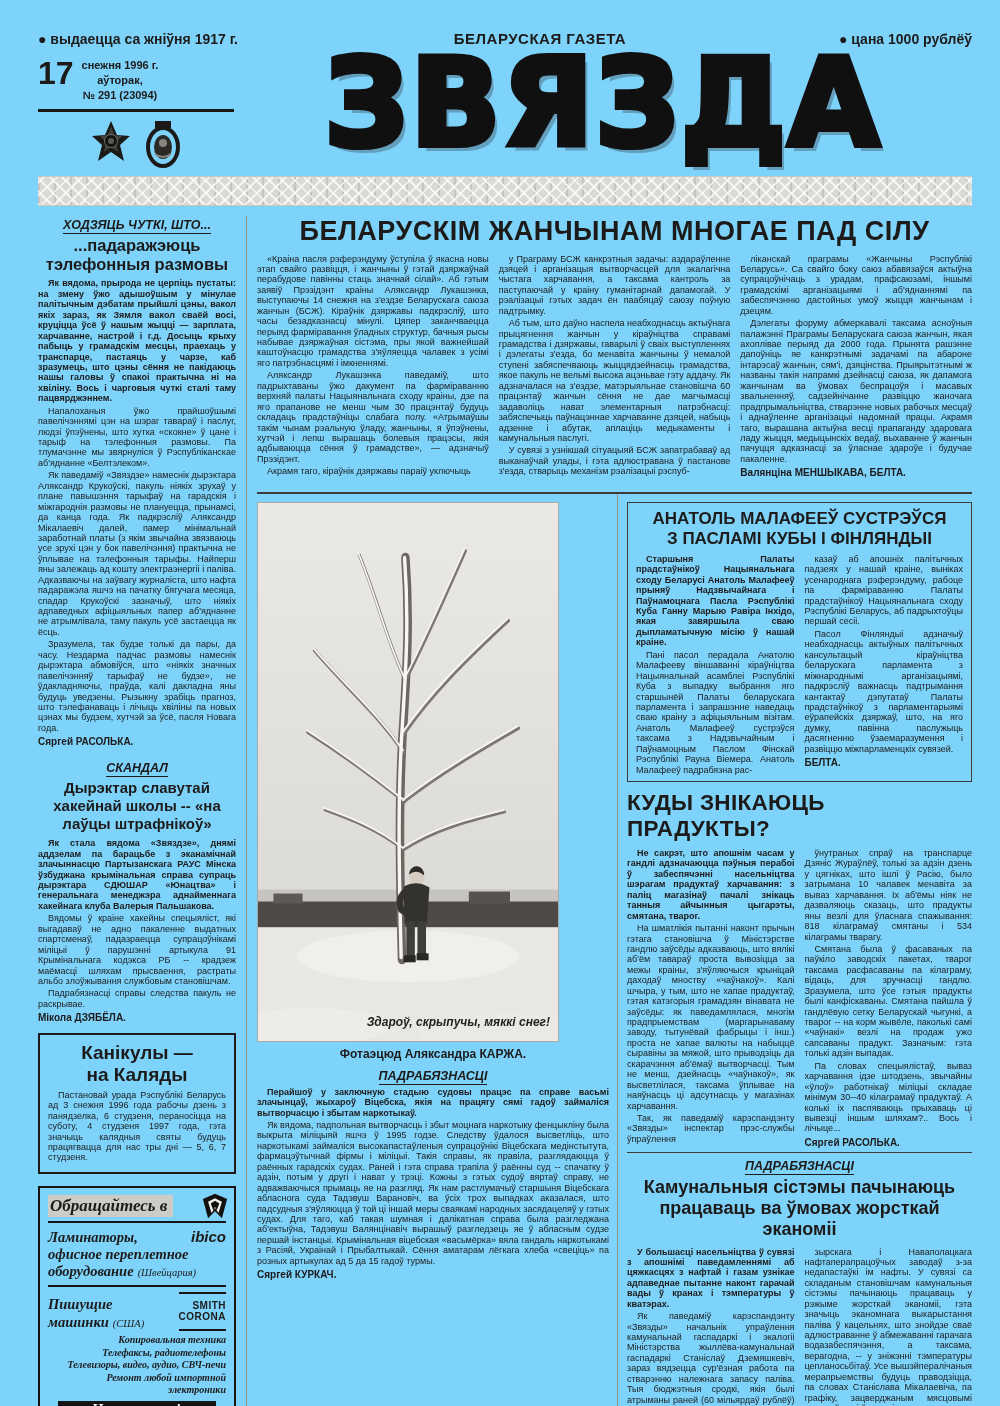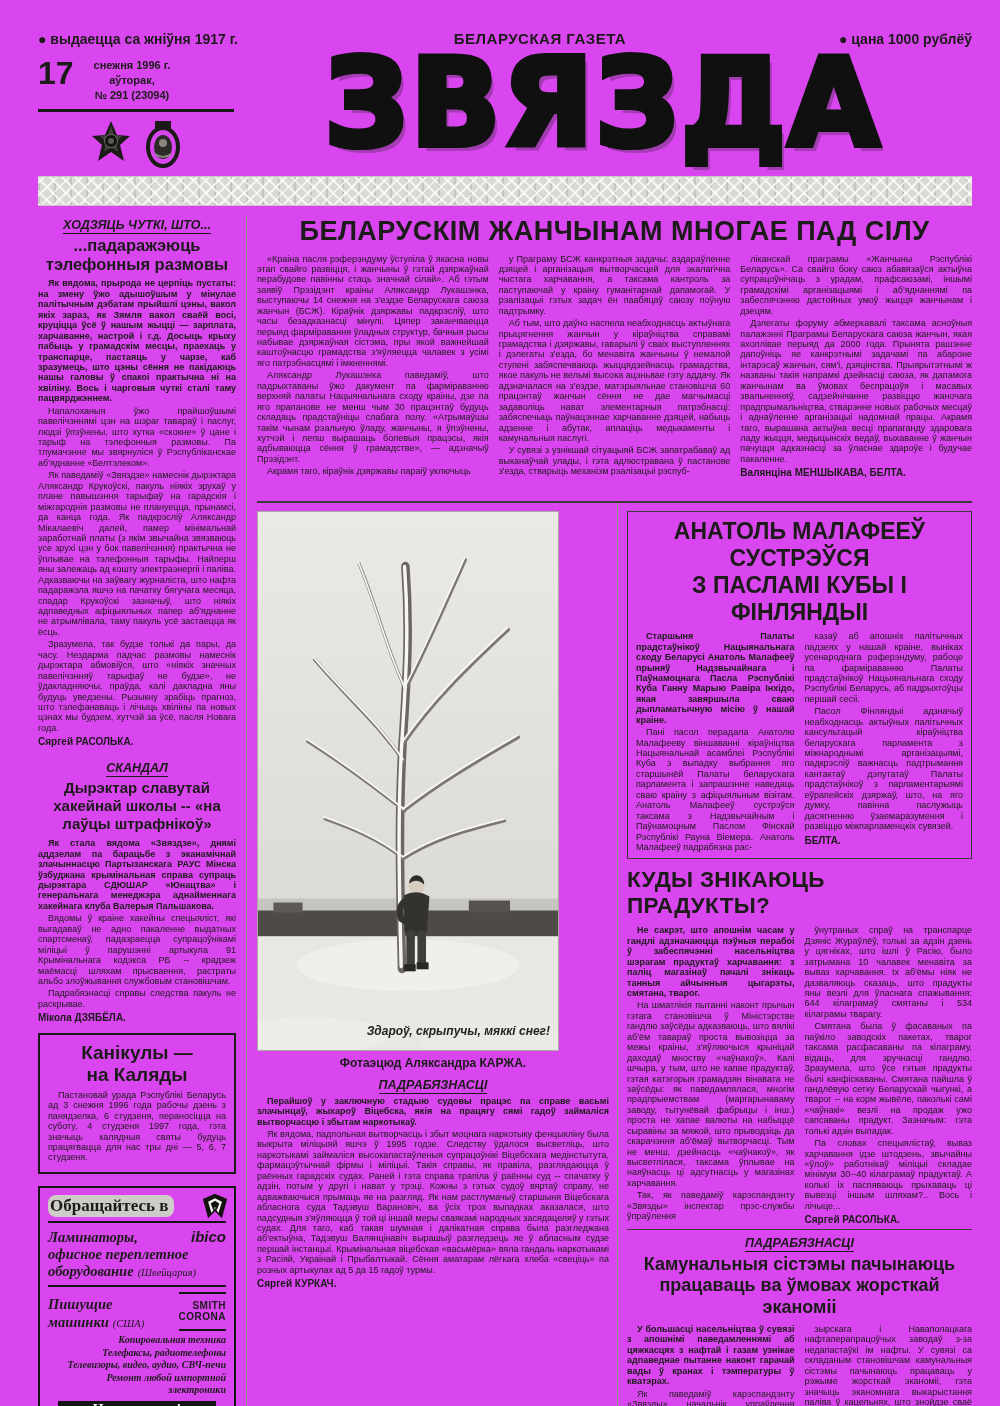--- a/index.html
+++ b/index.html
@@ -5,35 +5,35 @@
   html,body{margin:0;padding:0;}
   body{
     width:1000px;height:1406px;
     background:#e9e7e3;
     font-family:"Liberation Sans","DejaVu Sans",sans-serif;
     color:#1c1b19;
     overflow:hidden;
   }
   .page{
     width:1000px;height:1406px;
-    background:#d946ef;
+    background:#7dd3fc;
     box-sizing:border-box;
     padding:30px 28px 10px 38px;
     position:relative;
     overflow:hidden;
   }
   
   .topbar{display:flex;align-items:baseline;font-weight:bold;font-size:14px;margin-bottom:8px;}
   .topbar .tb-left{width:330px;}
   .topbar .tb-center{flex:1;text-align:center;font-size:15px;letter-spacing:.5px;}
   .topbar .tb-right{width:260px;text-align:right;}
   
   .mastrow{display:flex;align-items:flex-start;}
   .datebox{width:196px;flex:none;}
-  .daterow{display:flex;align-items:flex-start;gap:20px;}
+  .daterow{display:flex;align-items:flex-start;gap:8px;}
   .bigday{font-size:32px;font-weight:bold;line-height:1;padding-top:2px;}
   .datelines{font-size:11px;font-weight:bold;text-align:center;line-height:1.35;padding-top:3px;}
   .daterule{border-bottom:3px solid #171717;margin:6px 0 8px 0;}
   .medals{display:flex;gap:14px;justify-content:center;align-items:center;}
   .logo{
     flex:1;text-align:center;
     font-family:"DejaVu Sans",sans-serif;
     font-weight:bold;
     font-size:118px;line-height:.92;
     letter-spacing:2px;
@@ -66,45 +66,45 @@
   .cols{display:flex;gap:10px;}
   .col{flex:1;min-width:0;}
   
   .lc-title{font-weight:bold;font-size:16.5px;text-align:center;line-height:1.15;margin:2px 0 5px 0;}
   .lc-title2{font-weight:bold;font-size:15px;text-align:center;line-height:1.2;margin:2px 0 5px 0;}
   .sect-gap{height:12px;}
   .holbox{border:2px solid #1c1b19;padding:7px 8px;margin:10px 0 12px 0;}
   .holtitle{font-weight:bold;font-size:19px;text-align:center;line-height:1.12;margin-bottom:5px;}
   
   .adbox{border:2px solid #141414;padding:7px 8px 6px 8px;position:relative;font-family:"Liberation Serif","DejaVu Serif",serif;}
-  .adheader{font-weight:bold;font-size:17px;background:#ceccc6;display:inline-block;padding:1px 6px 1px 2px;border-radius:8px;}
+  .adheader{font-style:italic;font-weight:bold;font-size:17px;background:#ceccc6;display:inline-block;padding:1px 6px 1px 2px;}
   .adrule{border-bottom:2px solid #141414;margin:4px 0 5px 0;}
   .adlogo{position:absolute;top:5px;right:6px;}
   .adline{display:flex;justify-content:space-between;align-items:baseline;}
   .aditem{font-style:italic;font-weight:bold;font-size:14.5px;line-height:1.15;}
   .adnote{font-style:italic;font-size:10.5px;}
   .ibico{font-weight:bold;font-style:italic;font-size:15px;font-family:"Liberation Sans",sans-serif;}
   .smith{font-weight:bold;font-size:10px;line-height:1.05;text-align:right;font-family:"Liberation Sans",sans-serif;letter-spacing:.5px;border-top:2px solid #141414;border-bottom:2px solid #141414;padding:7px 0;}
   .adservices{font-style:italic;font-weight:bold;font-size:10px;text-align:right;line-height:1.25;margin-top:3px;}
   .adbanner{background:#141414;color:#f5f4f0;font-weight:bold;font-size:14px;text-align:center;margin:4px 10px;padding:1px 0;font-family:"Liberation Serif","DejaVu Serif",serif;}
   
-  .lead-article{border-bottom:2px solid #3c3b39;padding-bottom:22px;margin-bottom:0;}
+  .lead-article{border-bottom:2px solid #3c3b39;padding-bottom:13px;margin-bottom:0;}
   .lead-title{font-weight:bold;font-size:27px;text-align:center;letter-spacing:.5px;margin:0 0 7px 0;}
   
   .mid{display:flex;align-items:stretch;}
   .leftstack{width:352px;flex:none;padding-top:8px;}
   .rightstack{flex:1;border-left:1px solid #97948e;margin-left:8px;padding-left:9px;padding-top:8px;min-width:0;}
   
   .photo{position:relative;width:302px;height:540px;border:1px solid #aaa8a2;box-sizing:border-box;background:#e2e1dd;}
   .photo svg{display:block;width:100%;height:100%;}
   .caption{position:absolute;right:8px;bottom:12px;font-weight:bold;font-style:italic;font-size:12px;color:#242322;}
   .credit{font-weight:bold;font-size:12px;text-align:center;margin:5px 0 8px 0;}
   
   .mbox{border:1.5px solid #3c3b39;padding:5px 8px 4px 8px;margin-bottom:8px;}
-  .mtitle{font-weight:bold;font-size:23px;text-align:center;line-height:1.18;margin:1px 0 5px 0;}
+  .mtitle{font-weight:bold;font-size:17px;text-align:center;line-height:1.18;margin:1px 0 5px 0;}
   .ptitle{font-weight:bold;font-size:22.5px;text-align:left;letter-spacing:.3px;margin:4px 0 6px 0;}
   .ctitle{font-weight:bold;font-size:18px;text-align:center;line-height:1.18;margin:1px 0 6px 0;}
   .dtitle{font-weight:bold;font-size:20px;text-align:center;line-height:1.15;margin:1px 0 6px 0;}
   .sect{border-bottom:1.5px solid #3c3b39;padding-bottom:4px;margin-bottom:6px;}
   .sect:last-child{border-bottom:none;}
 </style>
 </head>
 <body>
 
 <div class="page">
@@ -330,21 +330,21 @@
 
           <section class="sect body">
             <div class="ptitle">КУДЫ ЗНІКАЮЦЬ ПРАДУКТЫ?</div>
             <div class="cols">
               <div class="col">
                 <p class="lead-p">Не сакрэт, што апошнім часам у гандлі адзначаюцца пэўныя перабоі ў забеспячэнні насельніцтва шэрагам прадуктаў харчавання: з паліц магазінаў пачалі знікаць танныя айчынныя цыгарэты, смятана, тварог.</p>
                 <p>На шматлікія пытанні наконт прычын гэтага становішча ў Міністэрстве гандлю заўсёды адказваюць, што вялікі аб'ём тавараў проста вывозіцца за межы краіны, з'яўляючыся крыніцай даходаў мноству «чаўнакоў». Калі шчыра, у тым, што не хапае прадуктаў, гэтая катэгорыя грамадзян вінавата не заўсёды: як паведамлялася, многім прадпрыемствам (маргарынаваму заводу, тытунёвай фабрыцы і інш.) проста не хапае валюты на набыццё сыравіны за мяжой, што прыводзіць да скарачэння аб'ёмаў вытворчасці. Тым не менш, дзейнасць «чаўнакоў», як высветлілася, таксама ўплывае на наяўнасць ці адсутнасць у магазінах харчавання.</p>
                 <p>Так, як паведаміў карэспандэнту «Звязды» інспектар прэс-службы ўпраўлення</p>
               </div>
               <div class="col">
-                <p>ўнутраных спраў на транспарце Дзяніс Жураўлёў, толькі за адзін дзень у цягніках, што ішлі ў Расію, было затрымана 10 чалавек менавіта за вываз харчавання. Іх аб'ёмы ніяк не дазваляюць сказаць, што прадукты яны везлі для ўласнага спажывання: 644 кілаграмаў смятаны і 534 кілаграмы тварагу.</p>
+                <p>ўнутраных спраў на транспарце Дзяніс Жураўлёў, толькі за адзін дзень у цягніках, што ішлі ў Расію, было затрымана 10 чалавек менавіта за вываз харчавання. Іх аб'ёмы ніяк не дазваляюць сказаць, што прадукты яны везлі для ўласнага спажывання: 818 кілаграмаў смятаны і 534 кілаграмы тварагу.</p>
                 <p>Смятана была ў фасаваных па паўкіло заводскіх пакетах, тварог таксама расфасаваны па кілаграму, відаць, для зручнасці гандлю. Зразумела, што ўсе гэтыя прадукты былі канфіскаваны. Смятана пайшла ў гандлёвую сетку Беларускай чыгункі, а тварог -- на корм жывёле, паколькі самі «чаўнакі» везлі на продаж ужо сапсаваны прадукт. Зазначым: гэта толькі адзін выпадак.</p>
                 <p>Па словах спецыялістаў, вываз харчавання ідзе штодзень, звычайны «ўлоў» работнікаў міліцыі складае мінімум 30--40 кілаграмаў прадуктаў. А колькі іх паспяваюць прыхаваць ці вывезці іншым шляхам?.. Вось і лічыце...</p>
                 <div class="byline">Сяргей РАСОЛЬКА.</div>
               </div>
             </div>
           </section>
 
           <section class="sect body">
             <div class="kicker"><span>ПАДРАБЯЗНАСЦІ</span></div>
             <div class="ctitle">

